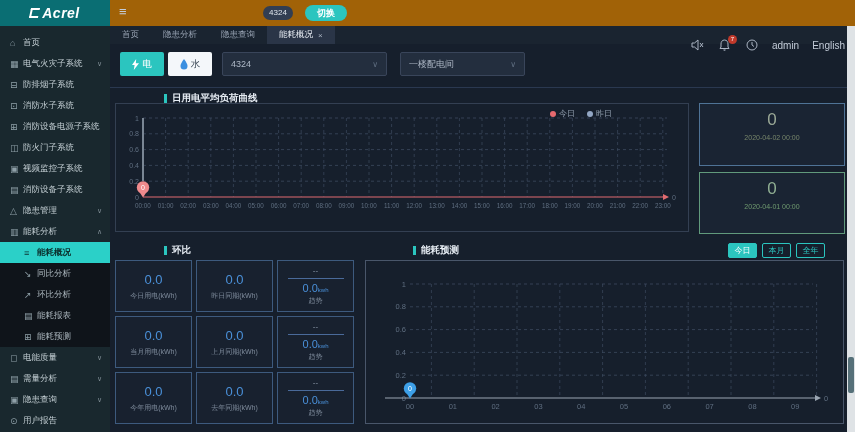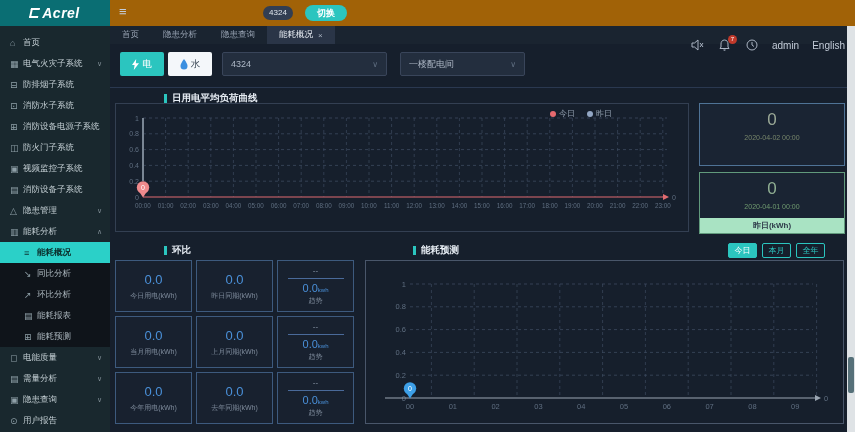--- a/index.html
+++ b/index.html
@@ -352,21 +352,20 @@
         </svg></div>
 
     <div class="section-title" style="left:585px; top:66px;margin-top:41px;">用电峰值</div>
     <div class="peak-card" id="peak-card-0" style="left: 589px; top: 77px; height: 63px; border-color: rgb(79, 115, 150); border-width: 1px; border-style: solid;">
       <span class="peak-value" style="color: rgb(154, 168, 150);">0</span>
       <span class="peak-time" style="color: rgb(119, 134, 107);">2020-04-02 00:00</span>
     </div>
     <div class="peak-card" id="peak-card-1" style="left: 589px; top: 146px; height: 62px; border-color: rgb(97, 154, 124); border-width: 1px; border-style: solid;">
       <span class="peak-value" style="color: rgb(143, 174, 146);">0</span>
       <span class="peak-time" style="color: rgb(111, 154, 111);">2020-04-01 00:00</span>
-      <span class="peak-strip" style="background: rgb(169, 227, 195);">昨日(kWh)</span>
     </div>
 
     <div class="section-title" style="left:6px; top:218px;">环比</div>
     <div id="huanbi-grid">
         <div class="stat-card" style="left: 5px; top: 234px;">
           <div class="stat-value">0.0</div>
           <div class="stat-label">今日用电(kWh)</div>
         </div>
         <div class="stat-card" style="left: 86px; top: 234px;">
           <div class="stat-value">0.0</div>

